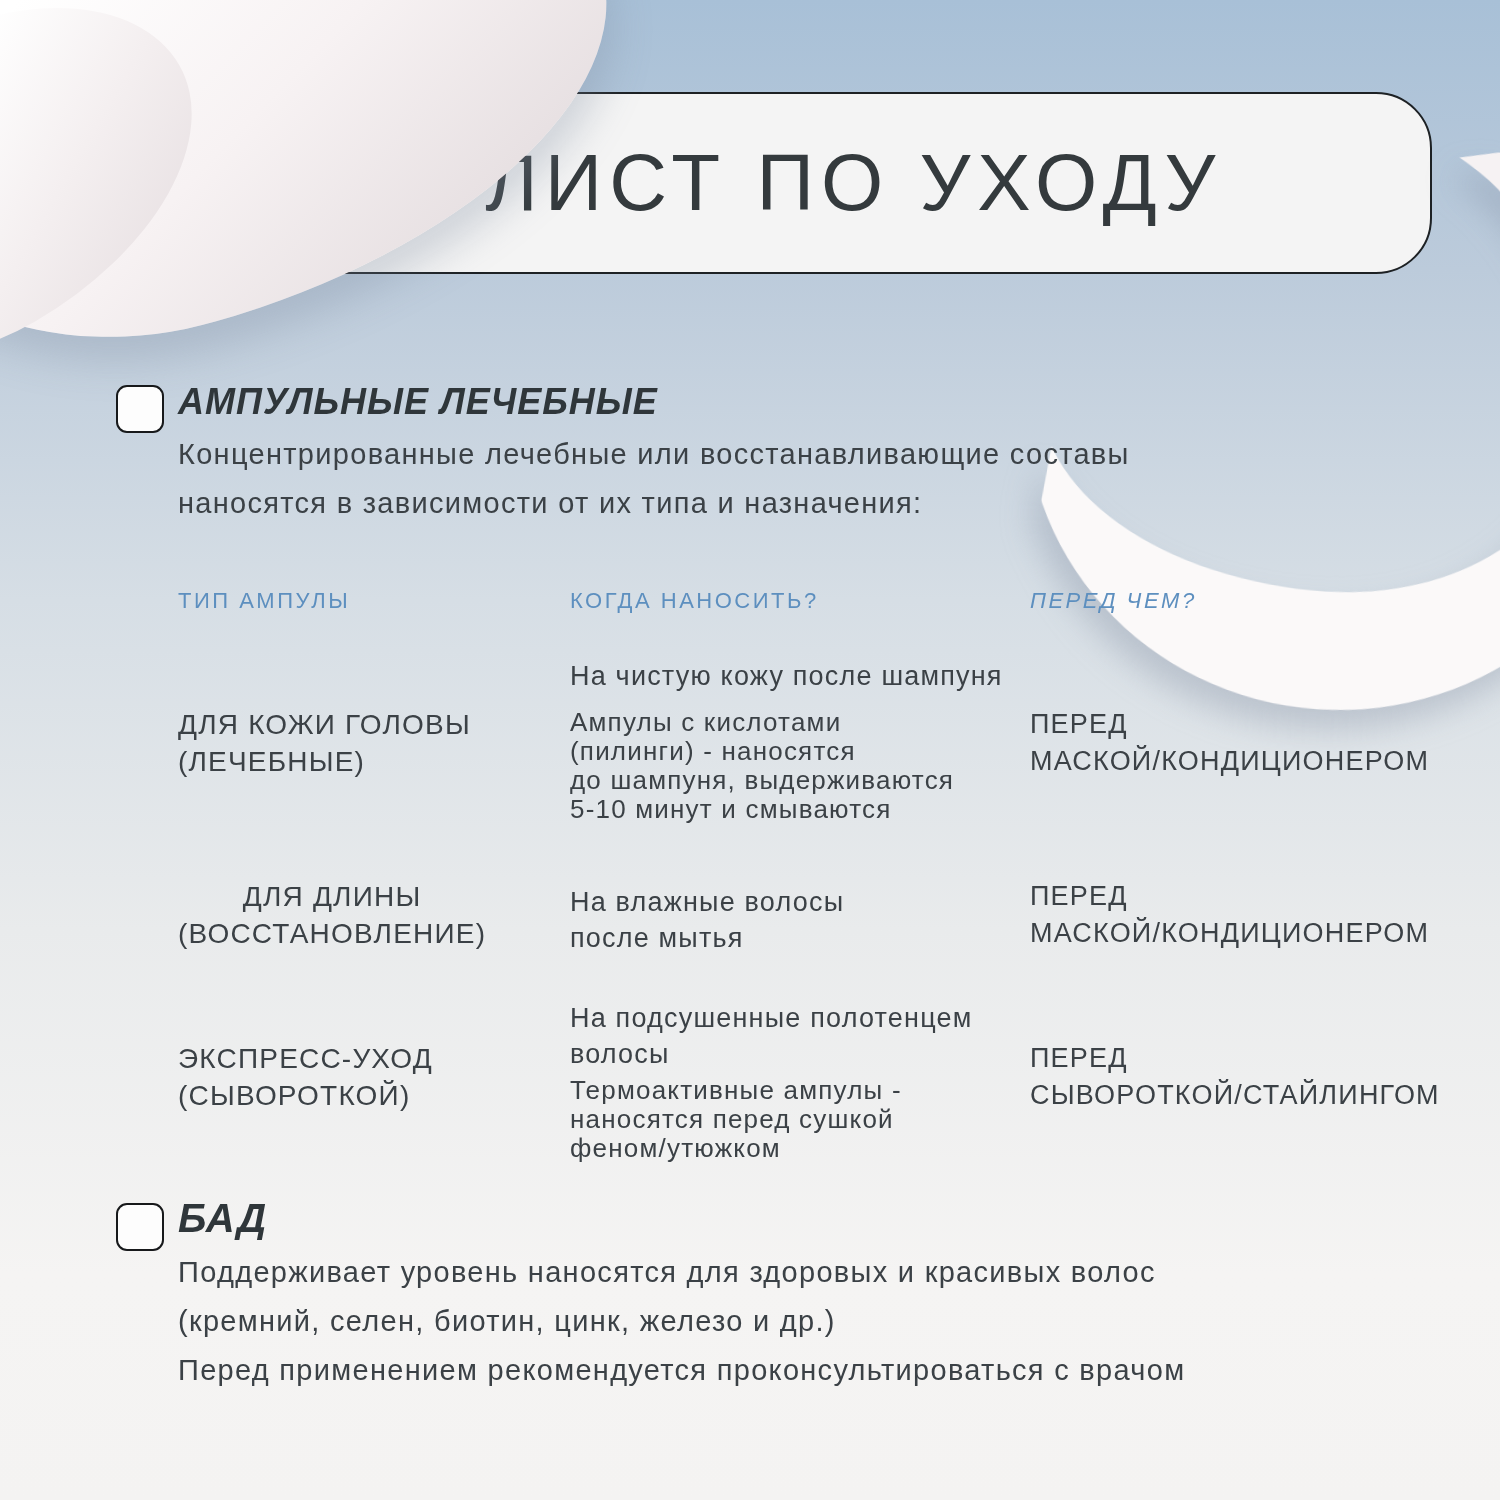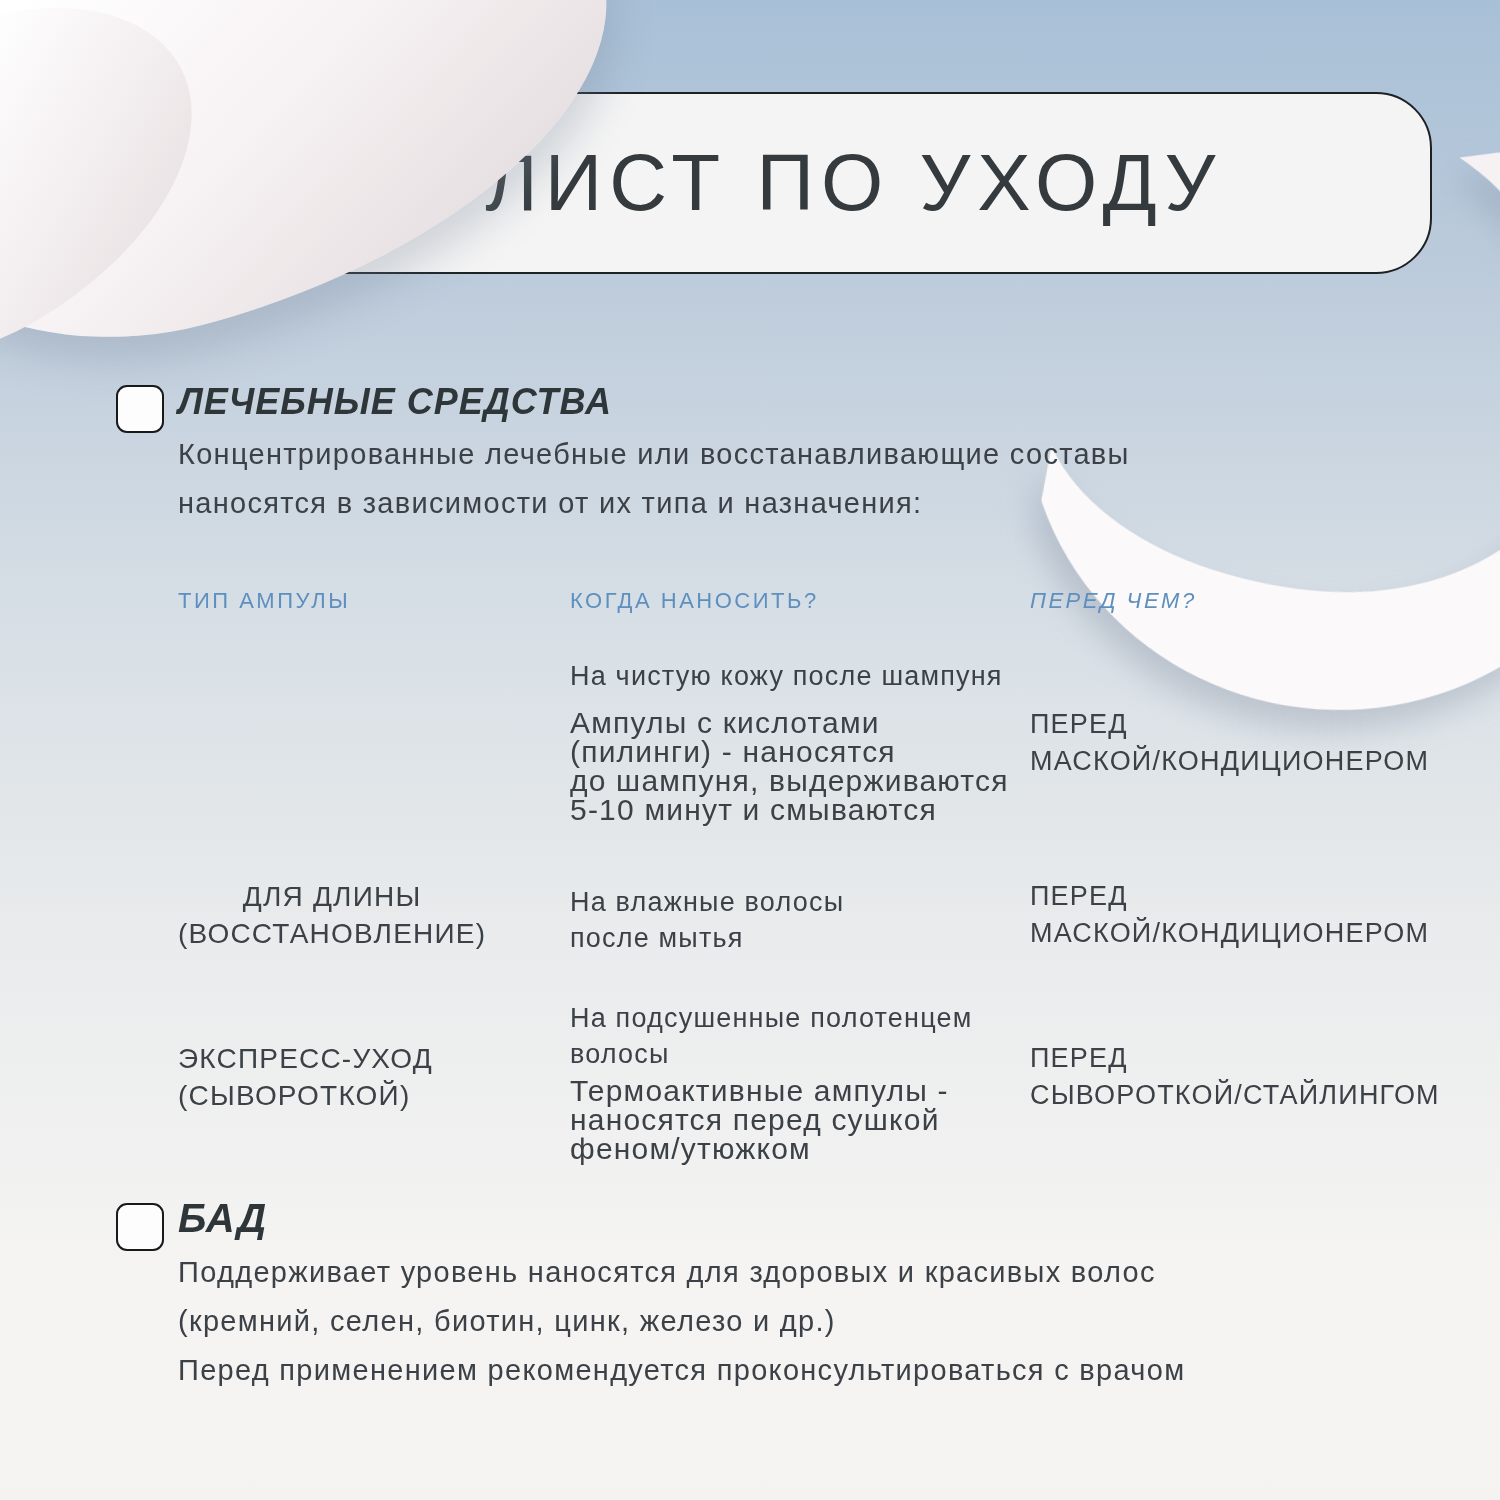--- a/index.html
+++ b/index.html
@@ -66,46 +66,48 @@
   }
   .col-header{
     font-size:22px;font-weight:500;letter-spacing:2.5px;
     color:#5d8fbf;white-space:nowrap;
   }
   .cell{
     white-space:pre-line;letter-spacing:1.2px;color:#3b4146;
   }
   .cell-type{font-size:28px;line-height:37px;}
   .cell-when{font-size:27px;line-height:36px;}
-  .cell-when-small{font-size:30px;line-height:29px;}
+  .cell-when-small{font-size:26px;line-height:29px;}
   .cell-before{font-size:27px;line-height:37px;}
 </style>
 </head>
 <body>
 
 <div class="stage">
 
   <div class="smear smear-left-a"></div>
   <div class="smear smear-left-b"></div>
   <div class="smear smear-right"></div>
 
   <div class="title-panel">
     <div class="title-text">ЧЕК ЛИСТ ПО УХОДУ</div>
   </div>
 
   <div class="checkbox" style="left:116px;top:385px;"></div>
-  <div class="abs sec-heading" style="left:178px;top:381px;font-size:36px;">ЛЕЧЕБНЫЕ СРЕДСТВА</div>
+  <div class="abs sec-heading" style="left:178px;top:381px;font-size:36px;">АМПУЛЬНЫЕ ЛЕЧЕБНЫЕ</div>
   <div class="abs sec-desc" style="left:178px;top:430px;width:1200px;">Концентрированные лечебные или восстанавливающие составы
 наносятся в зависимости от их типа и назначения:</div>
 
   <div class="abs col-header" style="left:178px;top:588px;">ТИП АМПУЛЫ</div>
   <div class="abs col-header" style="left:570px;top:588px;">КОГДА НАНОСИТЬ?</div>
   <div class="abs col-header" style="left:1030px;top:588px;font-style:italic;">ПЕРЕД ЧЕМ?</div>
 
   <div class="abs cell cell-when" style="left:570px;top:658px;">На чистую кожу после шампуня</div>
+  <div class="abs cell cell-type" style="left:178px;top:706px;">ДЛЯ КОЖИ ГОЛОВЫ
+(ЛЕЧЕБНЫЕ)</div>
   <div class="abs cell cell-when-small" style="left:570px;top:708px;">Ампулы с кислотами
 (пилинги) - наносятся
 до шампуня, выдерживаются
 5-10 минут и смываются</div>
   <div class="abs cell cell-before" style="left:1030px;top:706px;">ПЕРЕД
 МАСКОЙ/КОНДИЦИОНЕРОМ</div>
 
   <div class="abs cell cell-type" style="left:178px;top:878px;text-align:center;">ДЛЯ ДЛИНЫ
 (ВОССТАНОВЛЕНИЕ)</div>
   <div class="abs cell cell-when" style="left:570px;top:884px;">На влажные волосы

